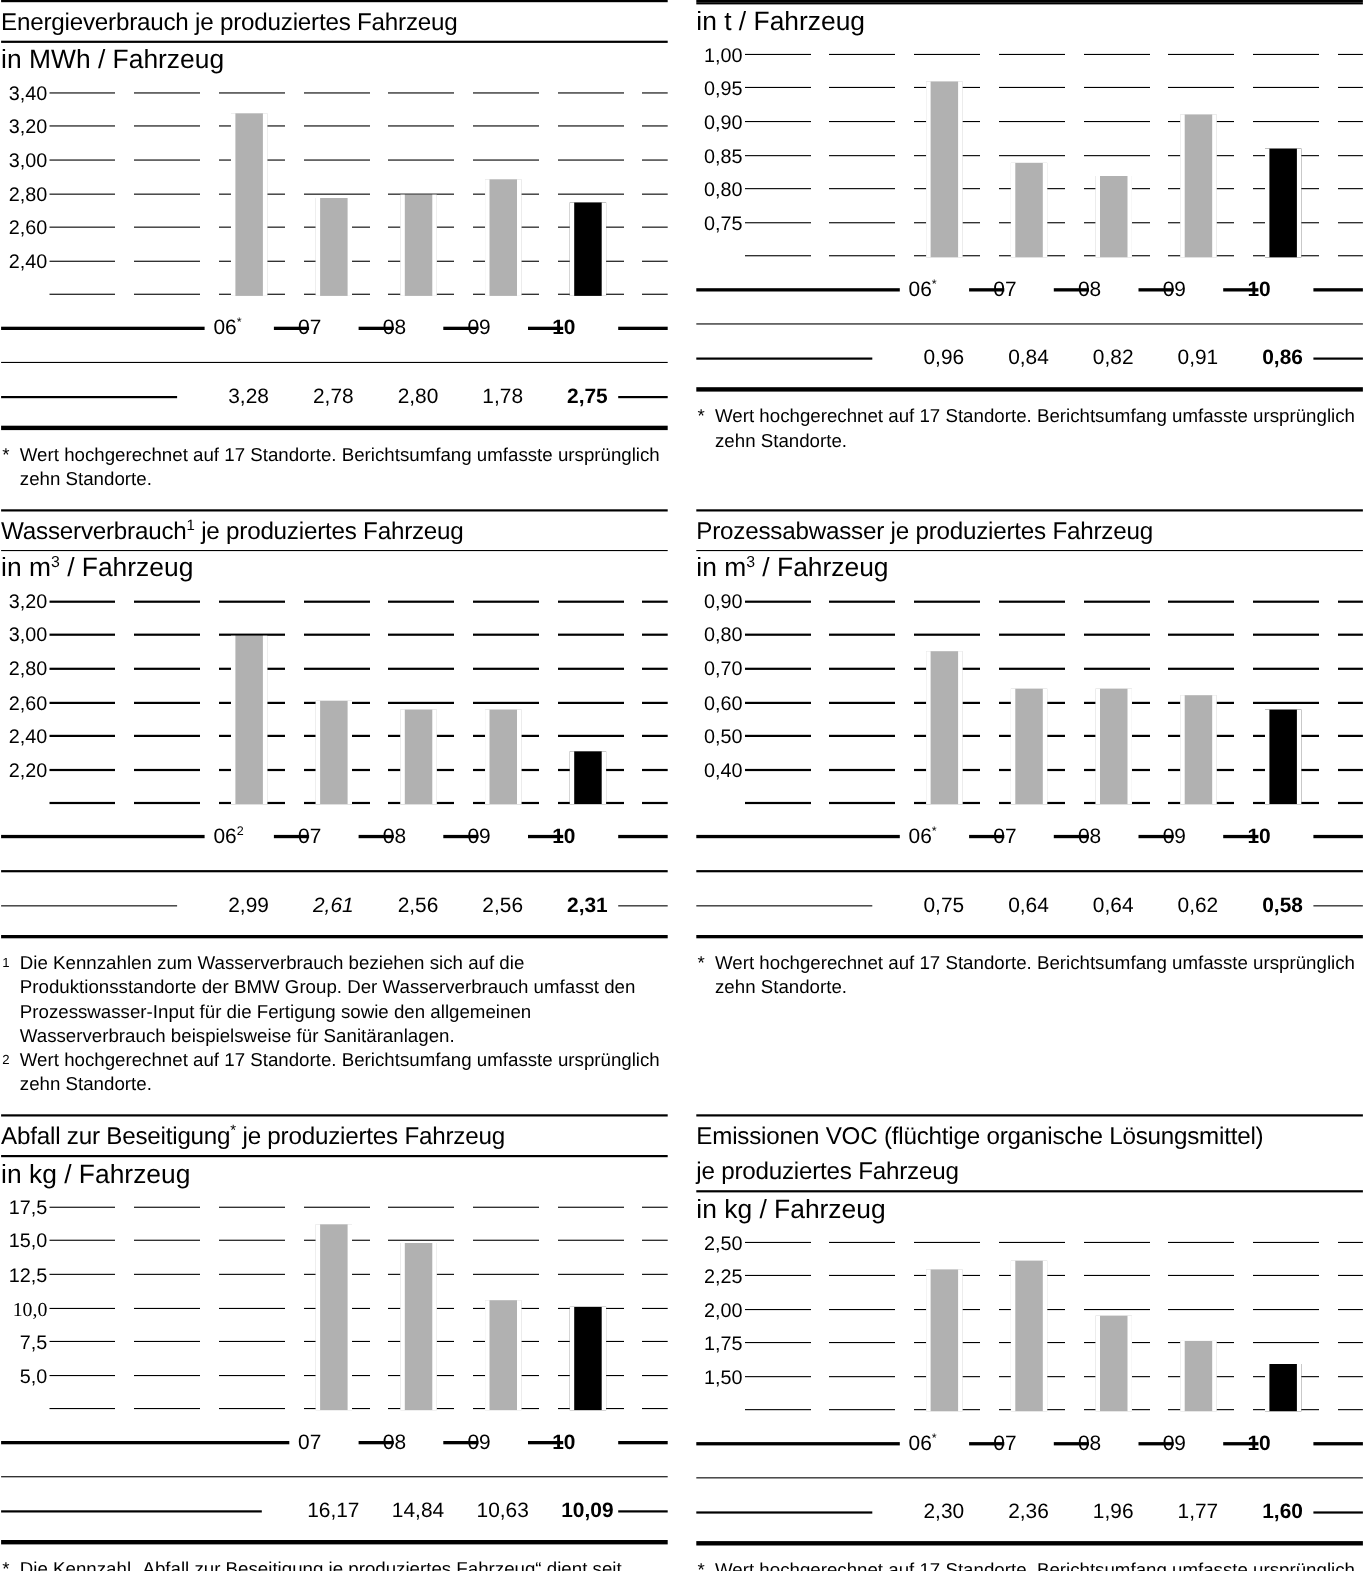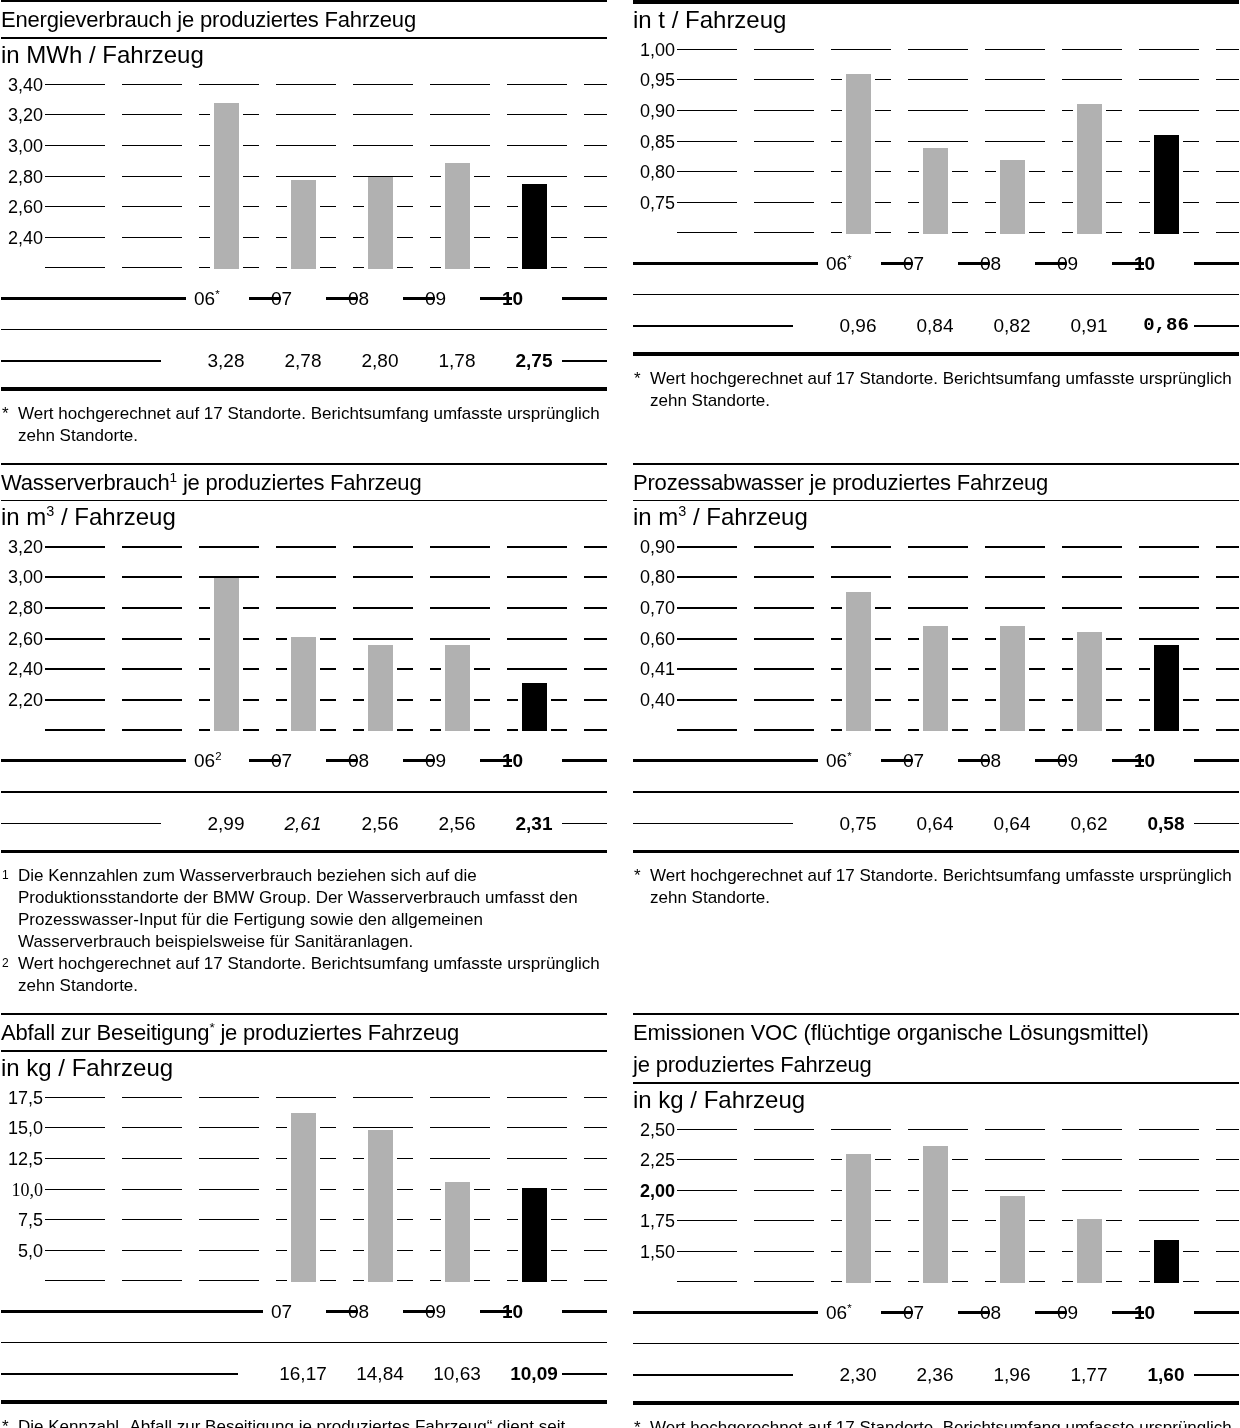--- a/index.html
+++ b/index.html
@@ -130,21 +130,21 @@
         <div class="xlabel last" style="left: 501px;"><span>10</span></div>
       </div>
       <div class="rule rule-thin"></div>
       <div class="vrow">
         <div class="vseg" style="left: 0px; width: 160px;"></div>
         <div class="vseg" style="left: 561px; width: 45px;"></div>
         <div class="vlabel" style="left: 187px;">0,96</div>
         <div class="vlabel" style="left: 264px;">0,84</div>
         <div class="vlabel" style="left: 341px;">0,82</div>
         <div class="vlabel" style="left: 418px;">0,91</div>
-        <div class="vlabel last" style="left: 495px; font-family: Liberation Mono, monospace;">0,86</div>
+        <div class="vlabel last" style="left: 495px;">0,86</div>
       </div>
       <div class="rule rule-thick"></div>
       <div class="footnotes">
         <div class="footnote"><span class="fmark">*</span><span>Wert hochgerechnet auf 17 Standorte. Berichtsumfang umfasste ursprünglich zehn Standorte.</span></div>
       </div>
     </section>
     <section class="chart">
       <div class="rule rule-top"></div>
       <h2 class="title">Wasserverbrauch<sup>1</sup> je produziertes Fahrzeug</h2>
       <div class="rule rule-title"></div>
@@ -206,21 +206,21 @@
       <div class="plot" style="height: 185px;">
         <div class="gridline" style="top: 0px;"></div>
         <div class="tick" style="top: 1px;">0,90</div>
         <div class="gridline" style="top: 30px;"></div>
         <div class="tick" style="top: 31px;">0,80</div>
         <div class="gridline" style="top: 61px;"></div>
         <div class="tick" style="top: 62px;">0,70</div>
         <div class="gridline" style="top: 92px;"></div>
         <div class="tick" style="top: 93px;">0,60</div>
         <div class="gridline" style="top: 122px;"></div>
-        <div class="tick" style="top: 123px;">0,41</div>
+        <div class="tick" style="top: 123px;">0,50</div>
         <div class="gridline" style="top: 153px;"></div>
         <div class="tick" style="top: 154px;">0,40</div>
         <div class="gridline" style="top: 183px;"></div>
         <div class="bar" style="height: 139px; left: 208.5px; background: rgb(177, 177, 177);"></div>
         <div class="bar" style="height: 105px; left: 285.5px; background: rgb(177, 177, 177);"></div>
         <div class="bar" style="height: 105px; left: 362.5px; background: rgb(177, 177, 177);"></div>
         <div class="bar" style="height: 99px; left: 439.5px; background: rgb(177, 177, 177);"></div>
         <div class="bar" style="height: 86px; left: 516.5px; background: rgb(0, 0, 0);"></div>
       </div>
       <div class="xaxis">
@@ -304,21 +304,21 @@
       <div class="rule rule-top"></div>
       <h2 class="title">Emissionen VOC (flüchtige organische Lösungsmittel)<br>je produziertes Fahrzeug</h2>
       <div class="rule rule-title"></div>
       <div class="subtitle">in kg / Fahrzeug</div>
       <div class="plot" style="height: 154px;">
         <div class="gridline" style="top: 0px;"></div>
         <div class="tick" style="top: 1px;">2,50</div>
         <div class="gridline" style="top: 30px;"></div>
         <div class="tick" style="top: 31px;">2,25</div>
         <div class="gridline" style="top: 61px;"></div>
-        <div class="tick" style="top: 62px; font-weight: bold;">2,00</div>
+        <div class="tick" style="top: 62px;">2,00</div>
         <div class="gridline" style="top: 91px;"></div>
         <div class="tick" style="top: 92px;">1,75</div>
         <div class="gridline" style="top: 122px;"></div>
         <div class="tick" style="top: 123px;">1,50</div>
         <div class="gridline" style="top: 152px;"></div>
         <div class="bar" style="height: 129px; left: 208.5px; background: rgb(177, 177, 177);"></div>
         <div class="bar" style="height: 137px; left: 285.5px; background: rgb(177, 177, 177);"></div>
         <div class="bar" style="height: 87px; left: 362.5px; background: rgb(177, 177, 177);"></div>
         <div class="bar" style="height: 64px; left: 439.5px; background: rgb(177, 177, 177);"></div>
         <div class="bar" style="height: 43px; left: 516.5px; background: rgb(0, 0, 0);"></div>

